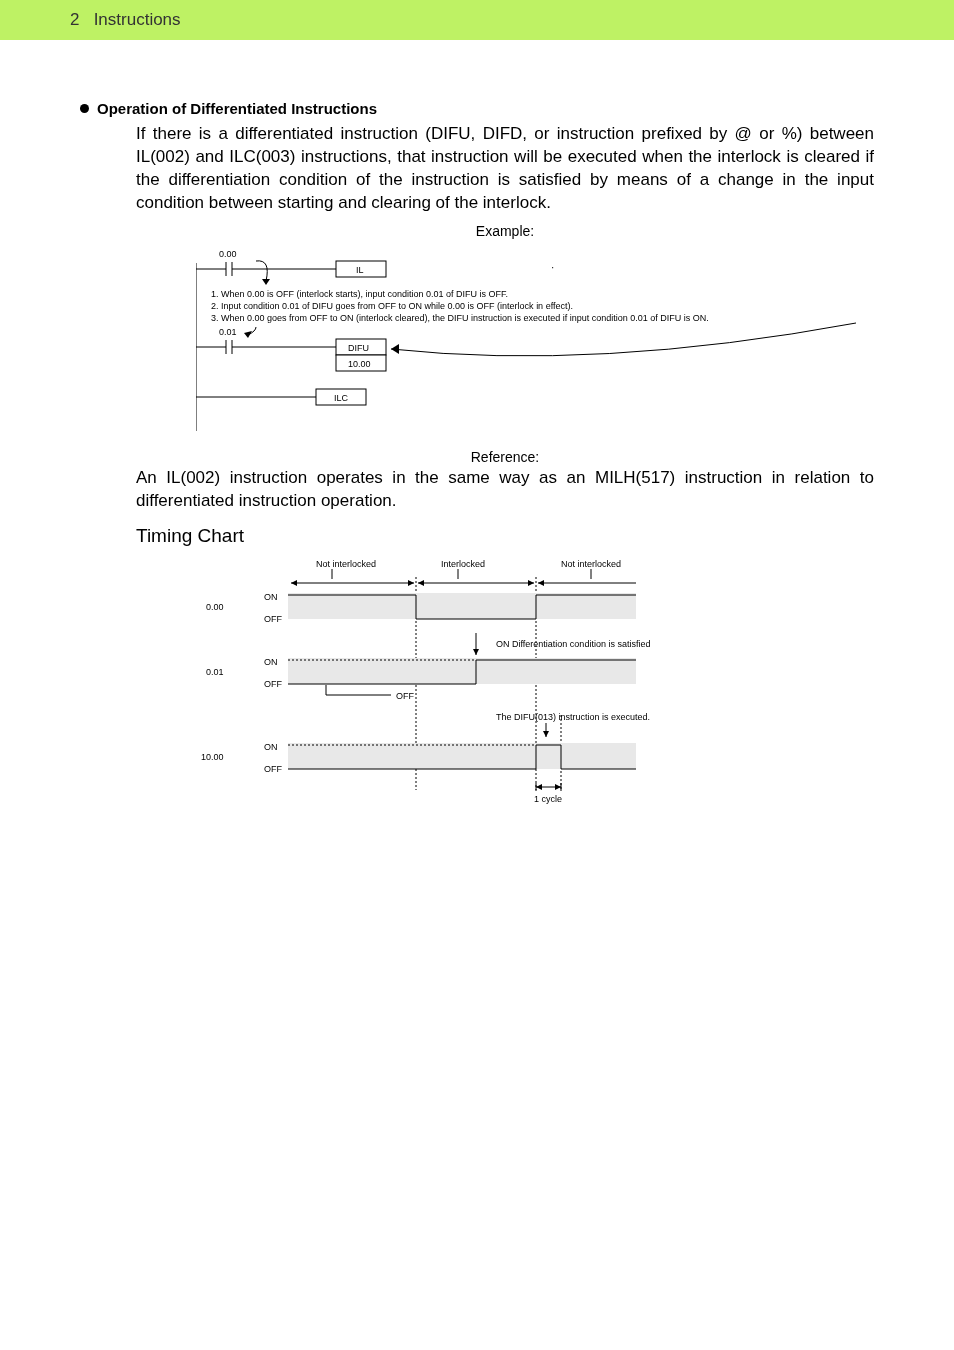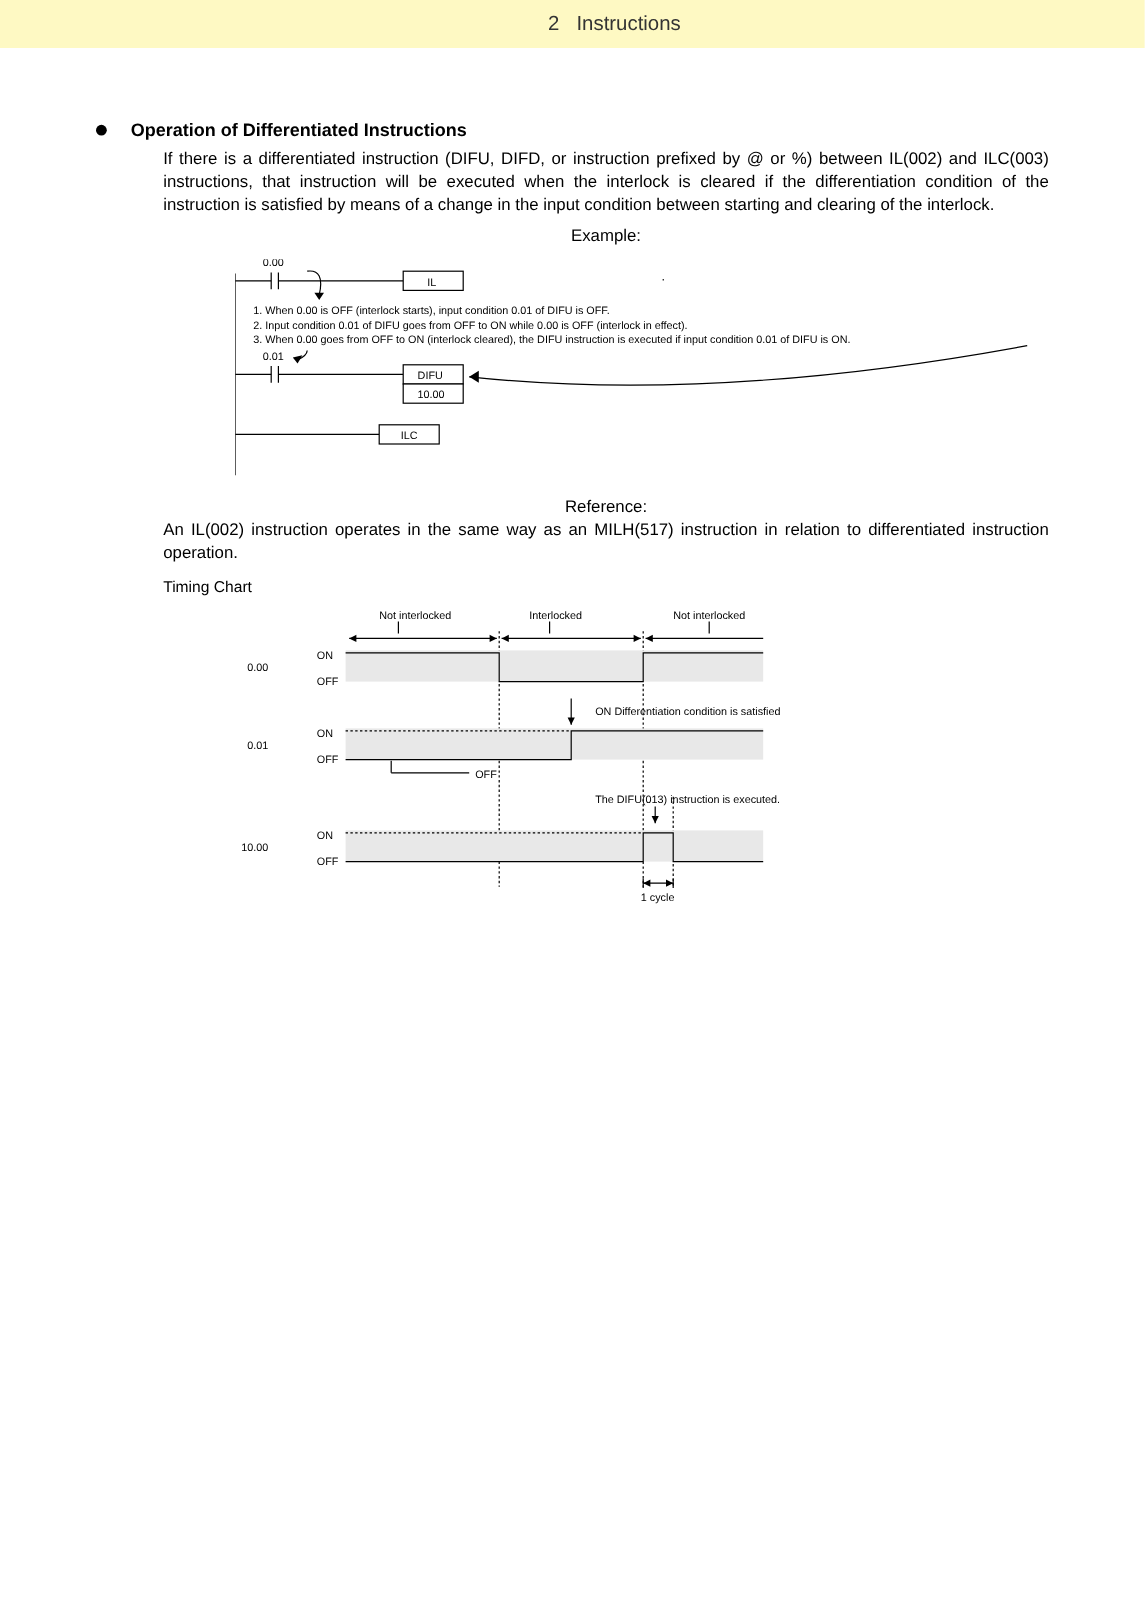--- a/index.html
+++ b/index.html
@@ -4,63 +4,62 @@
 <style>
   * { box-sizing: border-box; }
   body {
     margin: 0;
     padding: 0;
     font-family: Arial, Helvetica, sans-serif;
     background: #fff;
     width: 954px;
   }
   .header-bar {
-    background: #fef9c3;
+    background: #bef264;
     padding: 10px 0 10px 70px;
     font-size: 17px;
     color: #333;
-    text-align: center;
   }
   .content {
     padding: 60px 80px 40px 80px;
   }
   .bullet-heading {
     font-size: 15px;
     font-weight: bold;
     margin: 0 0 6px 0;
     display: flex;
     align-items: center;
-    gap: 20px;
+    gap: 8px;
   }
   .bullet {
     display: inline-block;
     width: 9px;
     height: 9px;
     background: #000;
     border-radius: 50%;
   }
   .para {
-    font-size: 14px;
+    font-size: 17px;
     line-height: 1.35;
     margin: 0 0 4px 56px;
     text-align: justify;
   }
   .sub-label {
     font-size: 14px;
     margin: 8px 0 2px 56px;
     text-align: center;
   }
   .diagram-block {
     margin: 12px 0 0 116px;
     position: relative;
     width: 680px;
     height: 190px;
   }
   .timing-label {
-    font-size: 13px;
+    font-size: 19px;
     margin: 12px 0 8px 56px;
   }
   .timing-chart {
     margin-left: 116px;
     width: 550px;
   }
   svg text { font-family: Arial, sans-serif; }
 </style>
 </head>
 <body>

